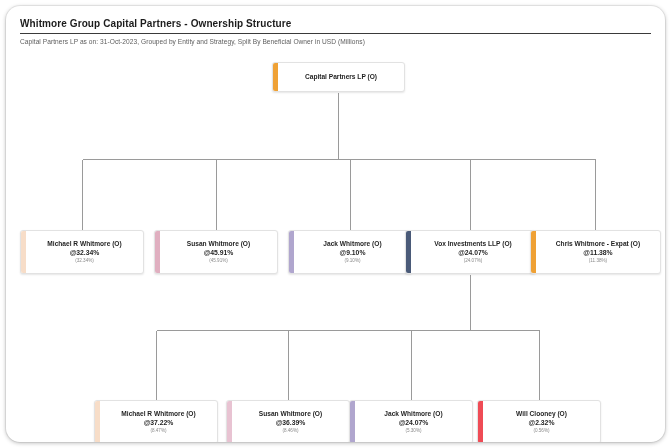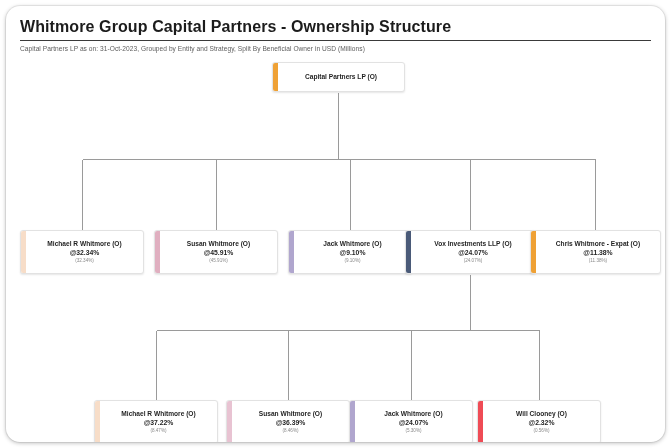--- a/index.html
+++ b/index.html
@@ -29,21 +29,21 @@
   
   .header {
     position: absolute;
     left: 0;
     top: 0;
     width: 659px;
     padding: 12px 0 0 0;
   }
   .title {
     margin: 0 0 0 14px;
-    font-size: 16px;
+    font-size: 10px;
     font-weight: bold;
     color: #1c1c1c;
     letter-spacing: 0.1px;
   }
   .rule {
     margin: 4px 14px 0 14px;
     height: 1px;
     background: #3a3a3a;
   }
   .subtitle {

